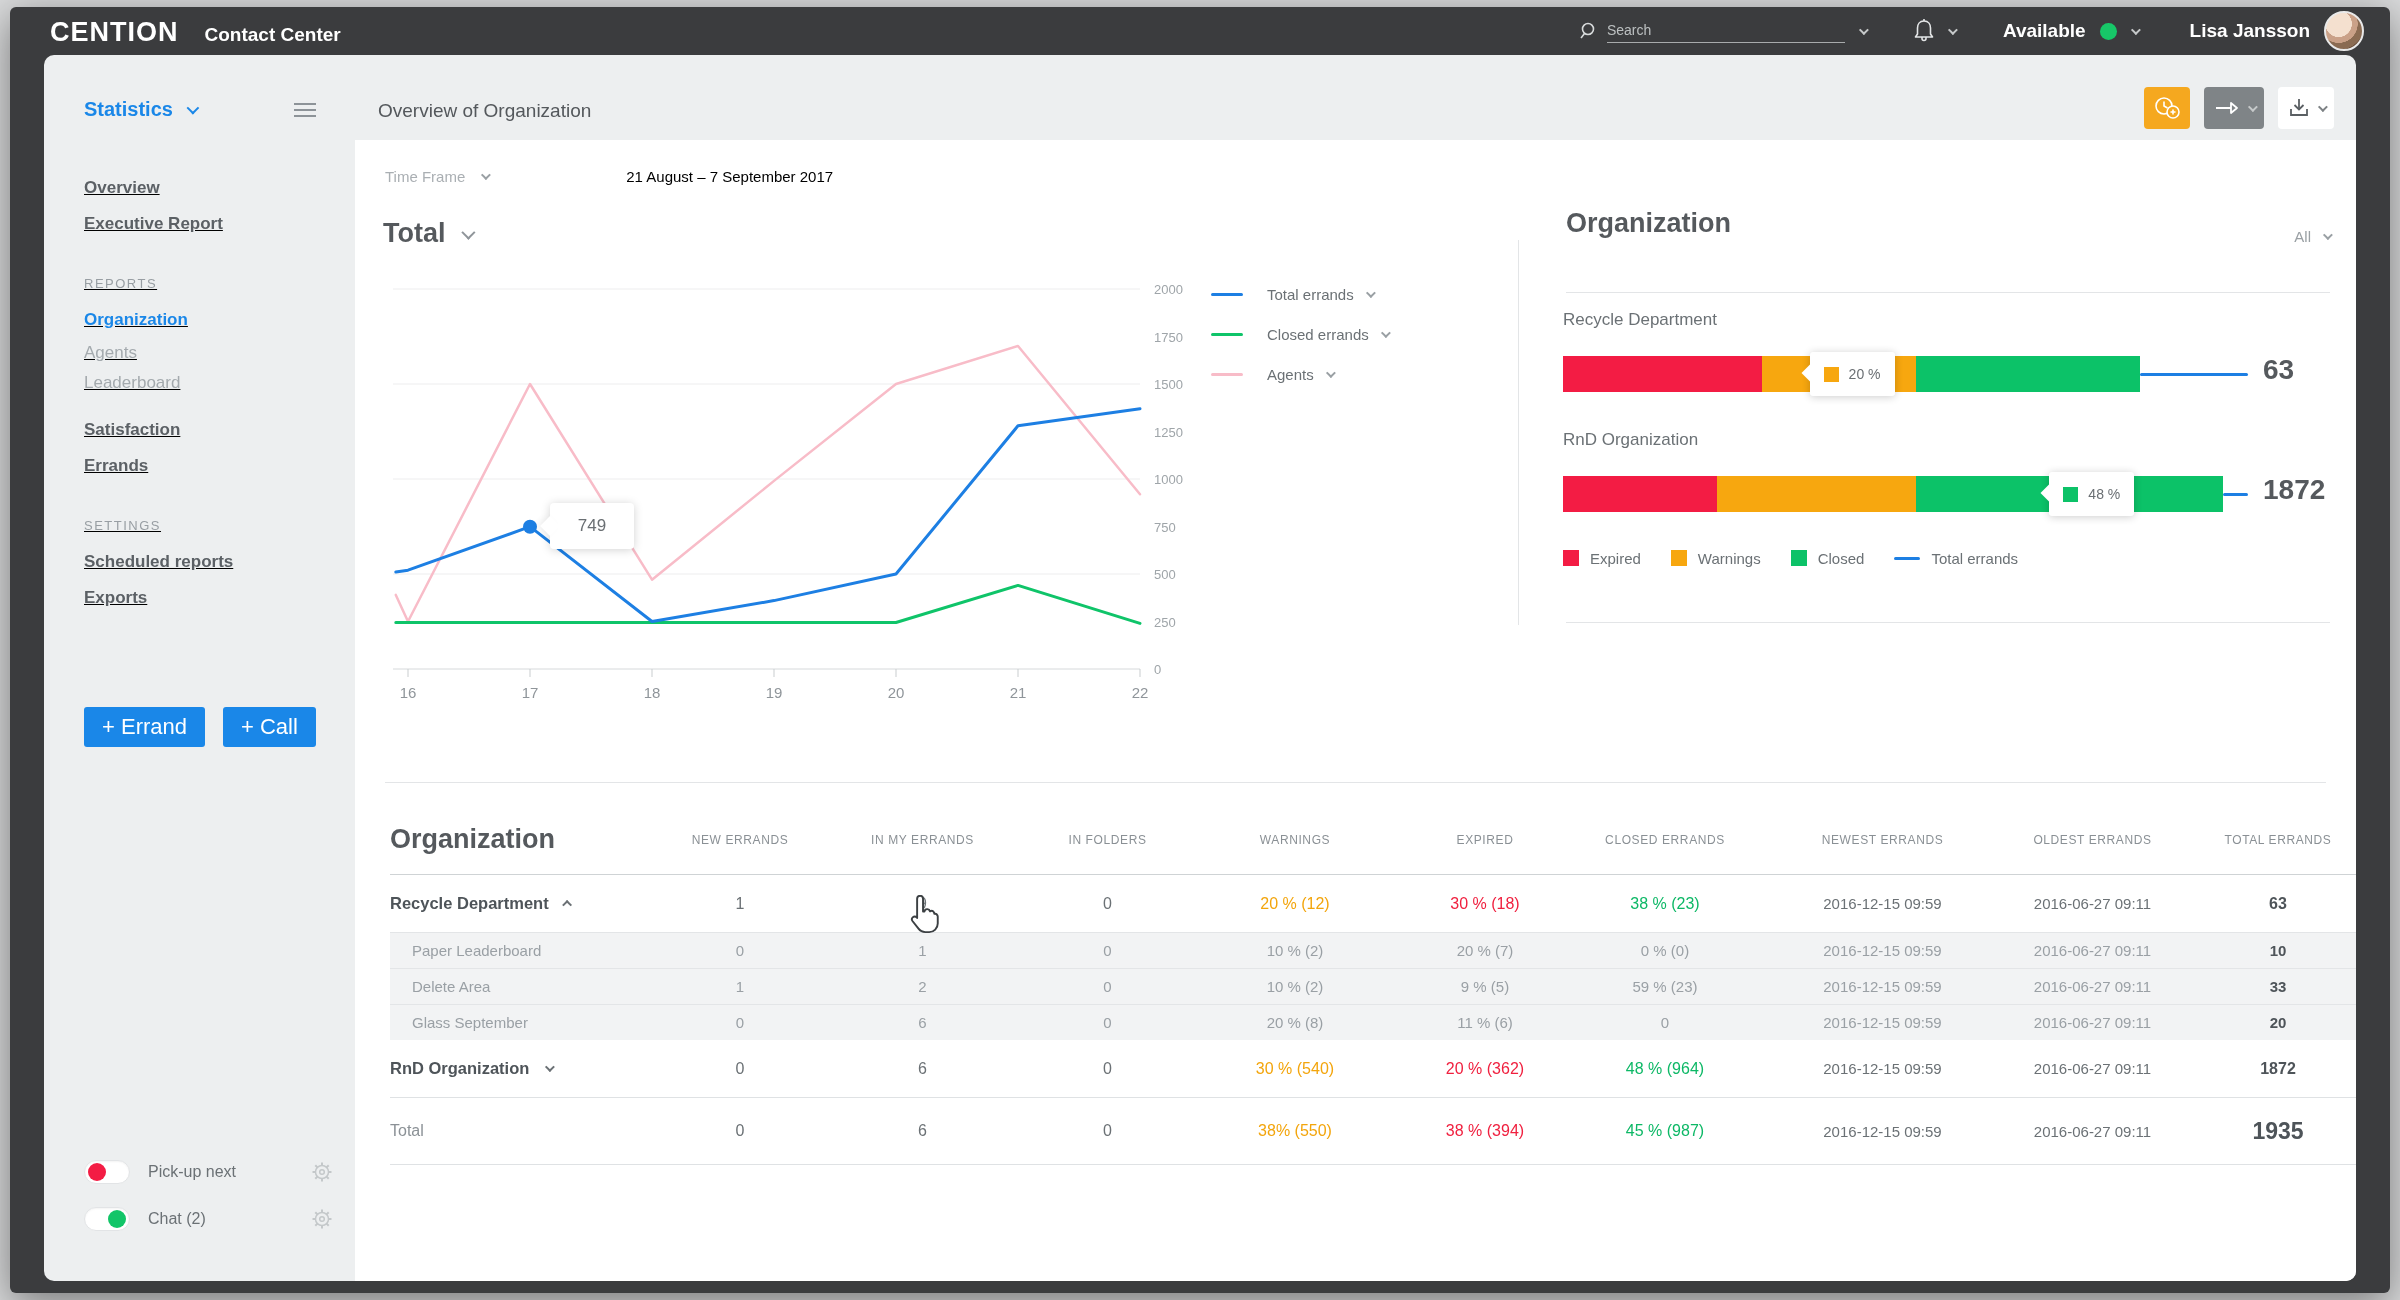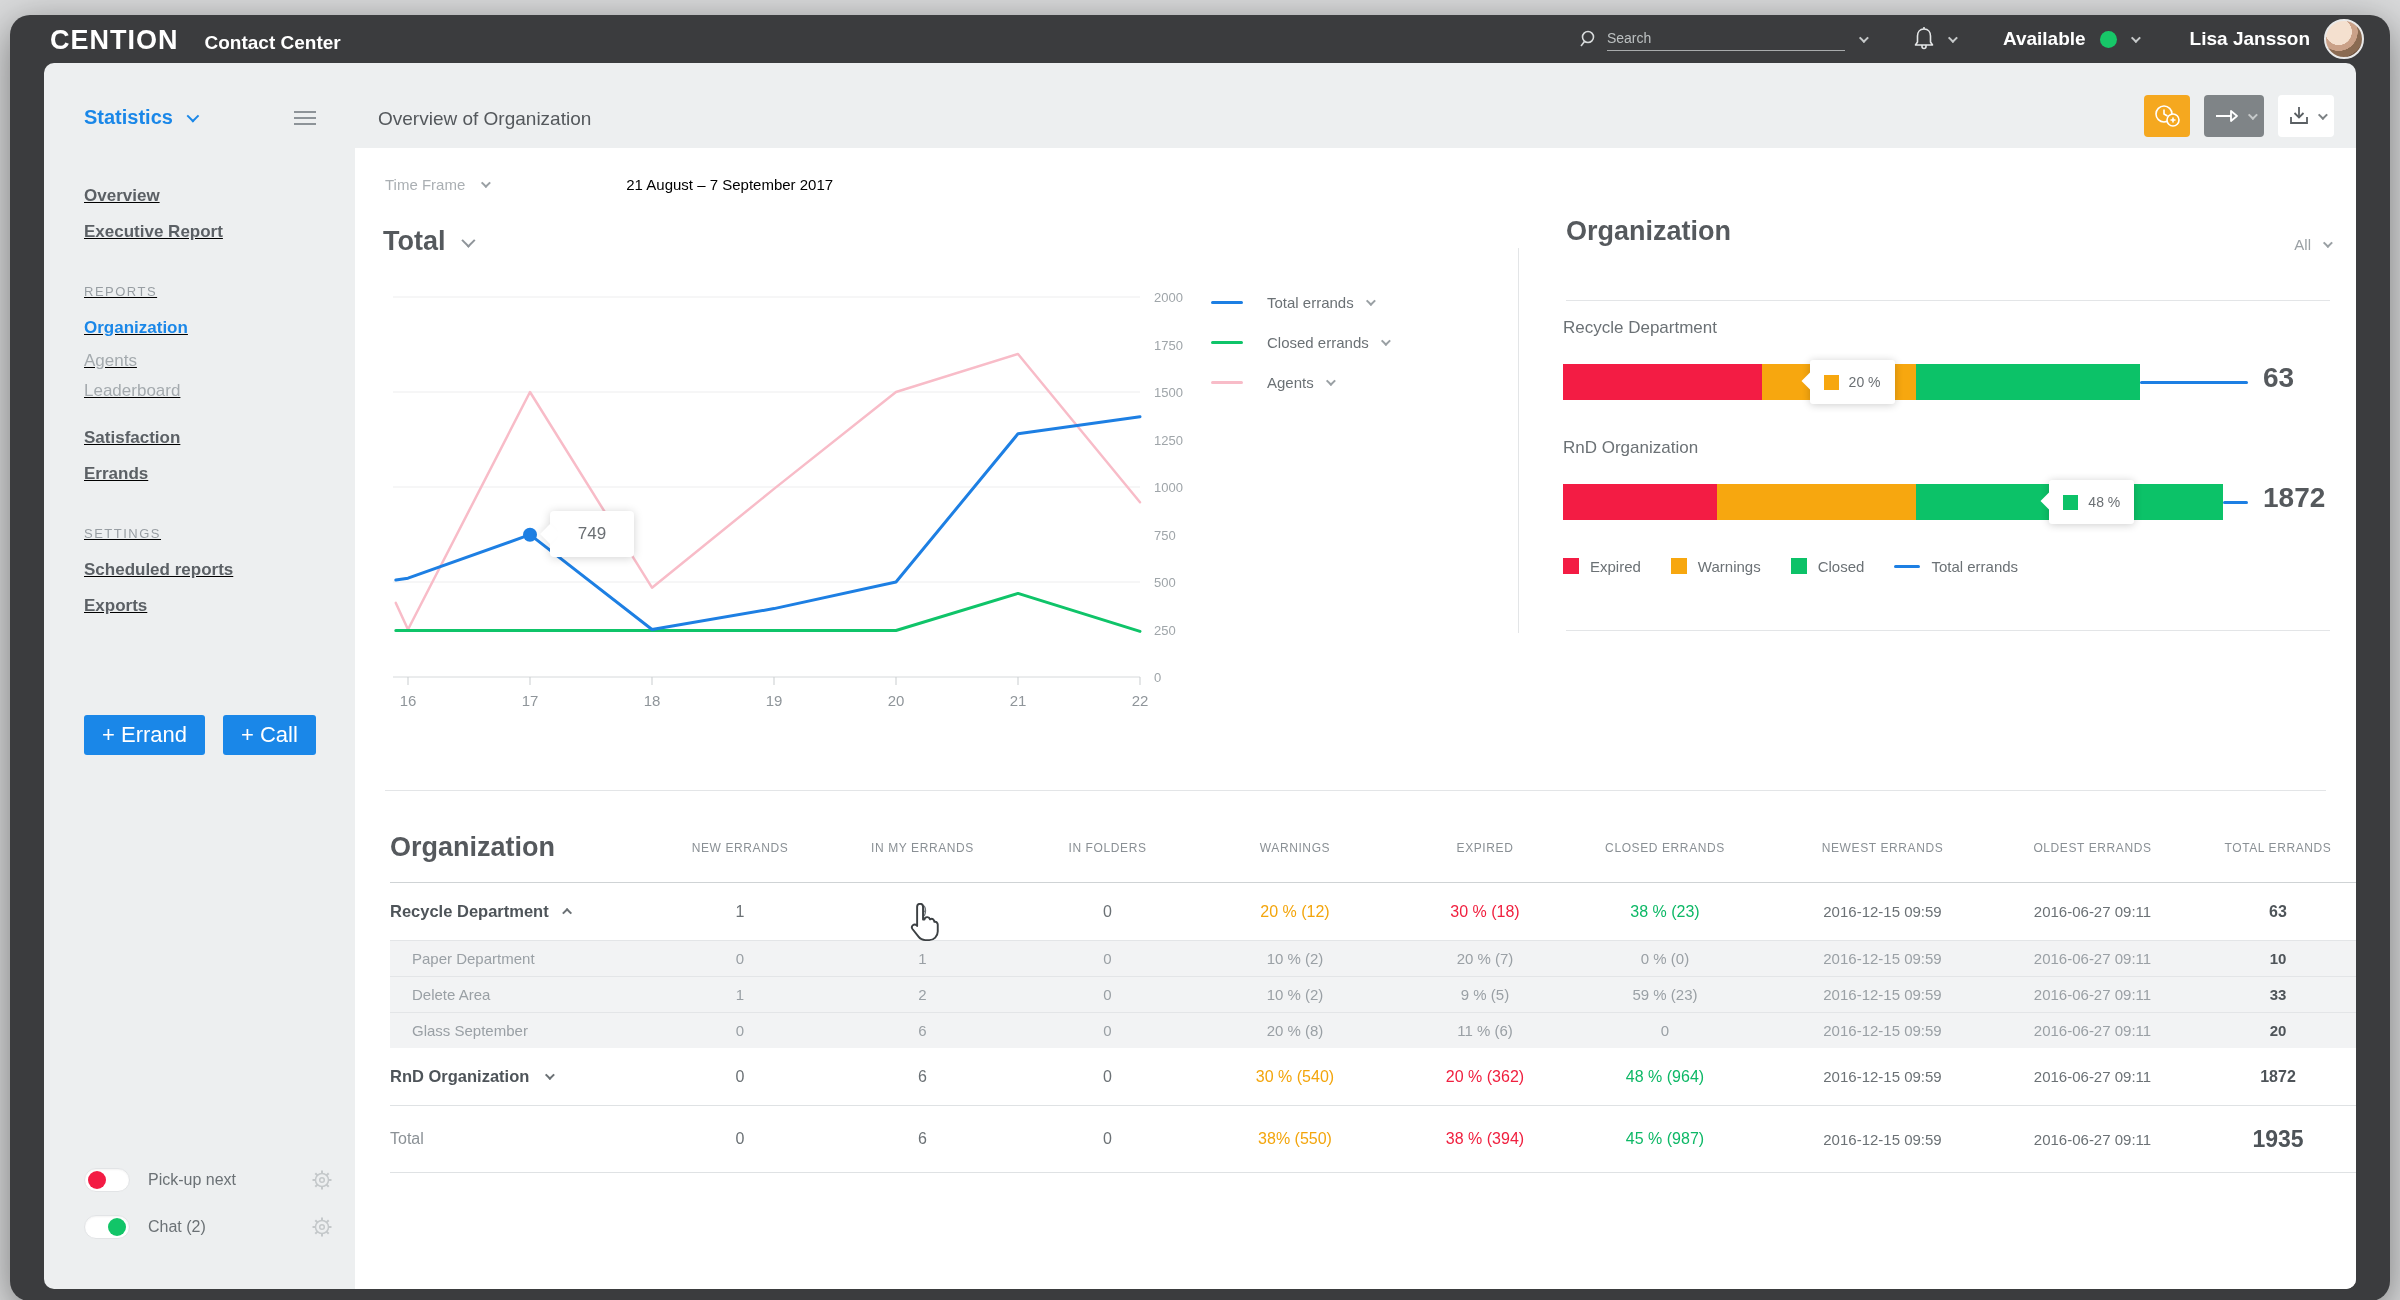--- a/index.html
+++ b/index.html
@@ -1,20 +1,20 @@
 <!DOCTYPE html>
 <html><head>
 <meta charset="utf-8">
 <style>
   * { margin:0; padding:0; box-sizing:border-box; }
   html,body { width:2400px; height:1300px; overflow:hidden;
     font-family:"Liberation Sans", sans-serif; background:#d9dadb; }
 
-  .window { position:absolute; left:10px; top:15px; width:2380px; height:1286px;
-    background:#3b3c3e; border-radius:20px; box-shadow:0 10px 40px rgba(0,0,0,.45);
+  .window { position:absolute; left:10px; top:7px; width:2380px; height:1286px;
+    background:#3b3c3e; border-radius:6px; box-shadow:0 10px 40px rgba(0,0,0,.45);
     overflow:hidden; }
 
   
   .topbar { position:absolute; left:0; top:0; width:100%; height:48px; color:#fff; }
   .brand { position:absolute; left:40px; top:10px; display:flex; align-items:baseline; }
   .logo { font-size:27px; font-weight:bold; letter-spacing:1px; }
   .product { font-size:19px; font-weight:bold; margin-left:26px; }
   .top-right { position:absolute; right:26px; top:0; height:48px; display:flex; align-items:center; }
   .search-box { display:flex; align-items:flex-end; margin-right:46px; }
   .search-box svg { margin-right:8px; margin-bottom:2px; }
@@ -456,21 +456,21 @@
               <div class="cell ">0</div>
               <div class="cell v-orange">20 % (12)</div>
               <div class="cell v-red">30 % (18)</div>
               <div class="cell v-green">38 % (23)</div>
               <div class="cell date-cell">2016-12-15 09:59</div>
               <div class="cell date-cell">2016-06-27 09:11</div>
               <div class="cell v-dark">63</div>
             </div>
             <div class="tgrid row-child">
               <div class="cell lbl">
-                <span>Paper Department</span>
+                <span>Paper Leaderboard</span>
               </div>
               <div class="cell ">0</div>
               <div class="cell ">1</div>
               <div class="cell ">0</div>
               <div class="cell ">10 % (2)</div>
               <div class="cell ">20 % (7)</div>
               <div class="cell ">0 % (0)</div>
               <div class="cell date-cell">2016-12-15 09:59</div>
               <div class="cell date-cell">2016-06-27 09:11</div>
               <div class="cell v-dark">10</div>

